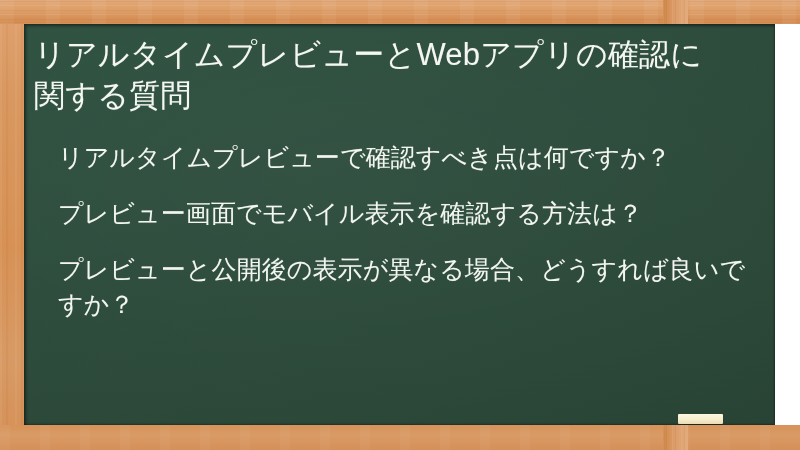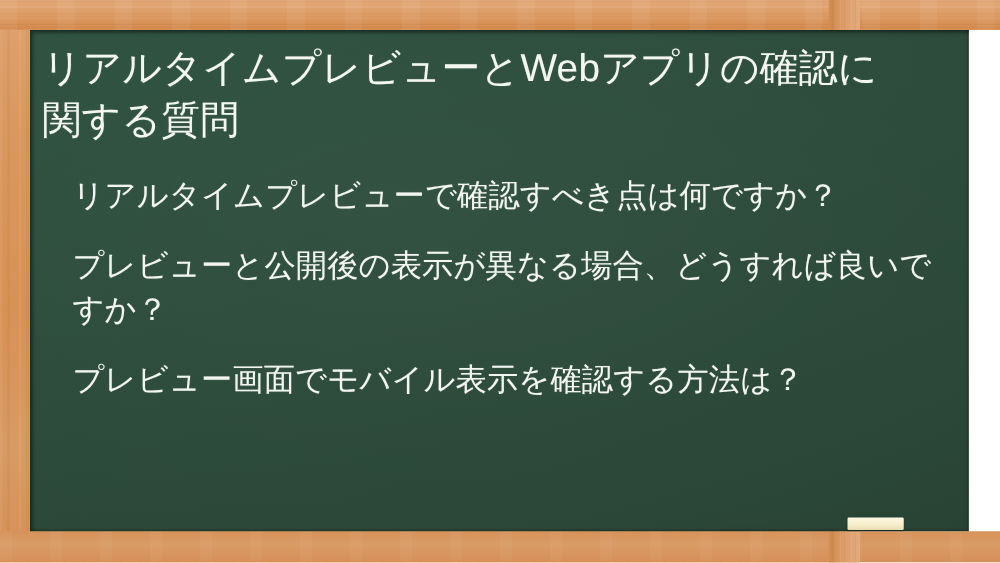--- a/index.html
+++ b/index.html
@@ -162,22 +162,22 @@
   <div class="rail-left"></div>
   <div class="rail-right"></div>
 
   <div id="chalkboard-surface">
     <div id="board-content">
 
       <h1 id="board-title">リアルタイムプレビューとWebアプリの確認に関する質問</h1>
 
       <ul id="question-list">
         <li class="question-item">リアルタイムプレビューで確認すべき点は何ですか？</li>
+        <li class="question-item">プレビュー画面でモバイル表示を確認する方法は？</li>
         <li class="question-item">プレビューと公開後の表示が異なる場合、どうすれば良いですか？</li>
-        <li class="question-item">プレビュー画面でモバイル表示を確認する方法は？</li>
       </ul>
 
     </div>
 
     <div id="chalk-piece"></div>
   </div>
 
 </div>
 
 </body></html>

